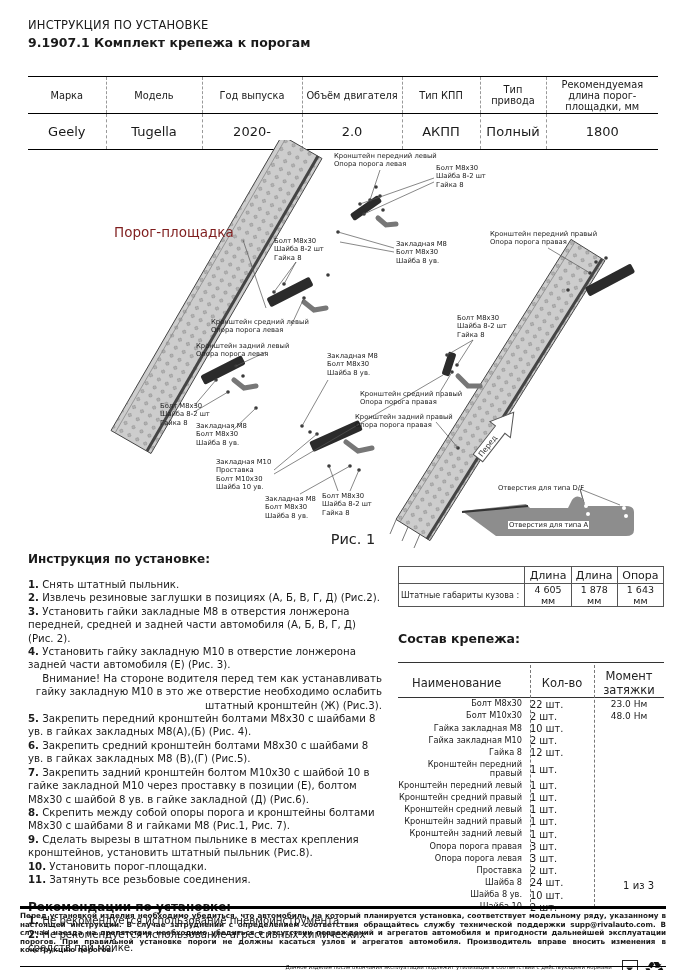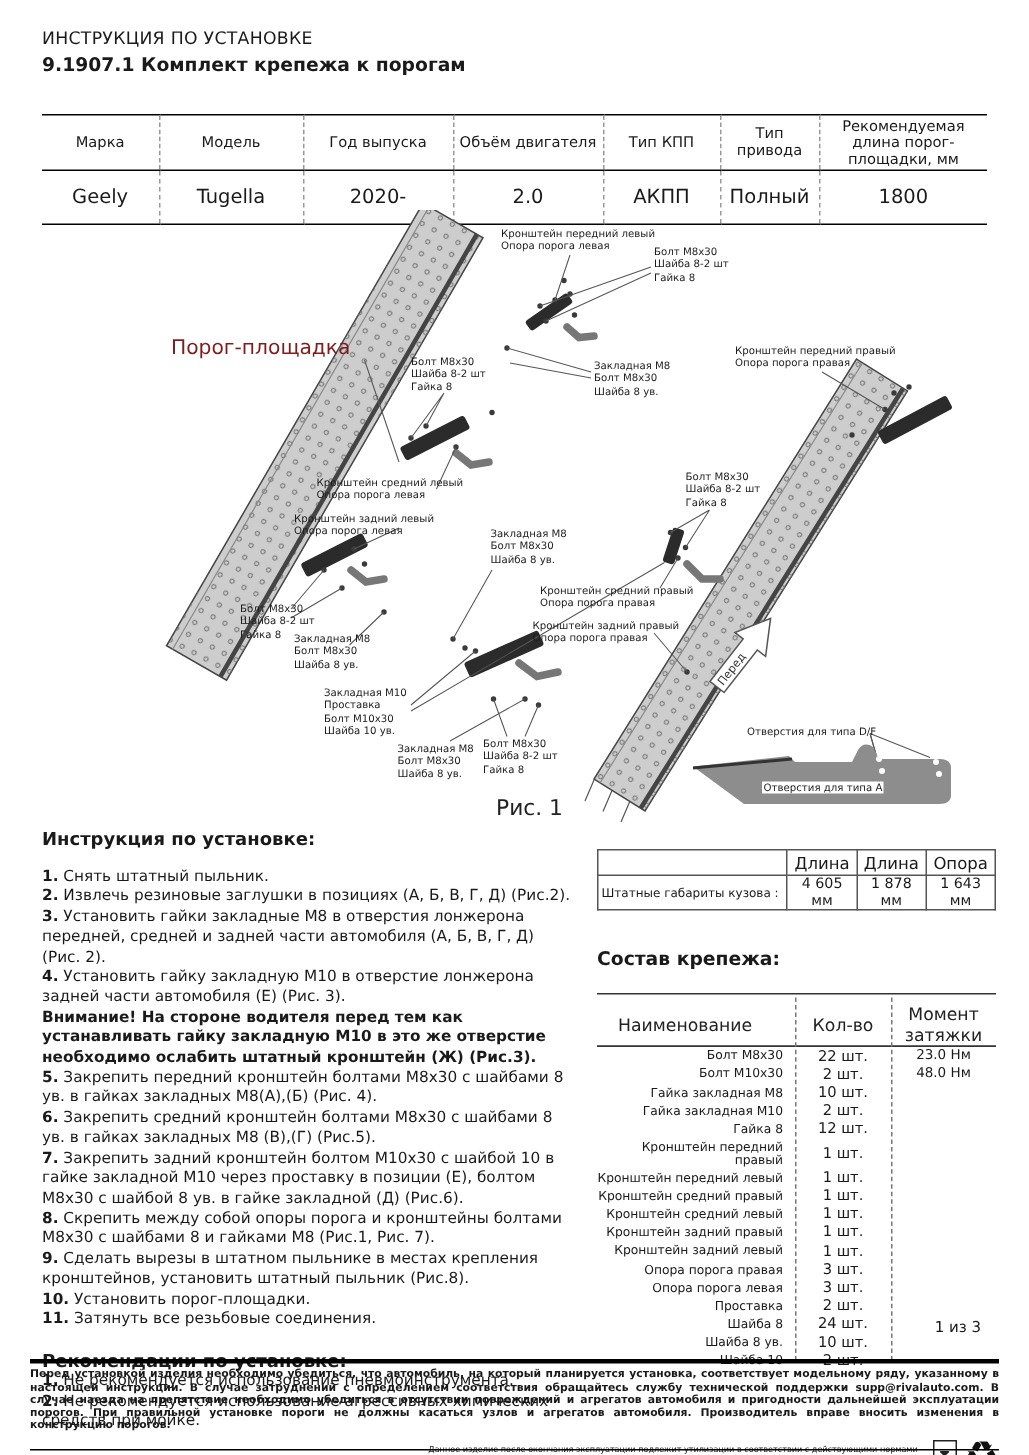--- a/index.html
+++ b/index.html
@@ -20,38 +20,38 @@
   .callout{position:absolute;font-size:6.8px;line-height:8.4px;white-space:pre-line;color:#1c1c1c;}
   .callout.bg{background:#fff;padding:0 1px;}
   .board-label{position:absolute;left:86px;top:84px;font-size:13.5px;color:#7f1d1d;}
   .figcaption{position:absolute;left:0;top:391px;width:100%;text-align:center;font-size:14.5px;color:#222;padding-left:20px;box-sizing:border-box;}
   
   .cols{position:absolute;left:28px;top:552px;width:630px;display:flex;gap:16px;}
   .lcol{width:354px;flex:0 0 354px;}
   .rcol{flex:1;}
   .h-instr{font-size:12px;font-weight:bold;margin-bottom:12px;}
   .step{font-size:10.2px;line-height:13.4px;}
-  .step.bold{font-weight:bold;}
+  .step.bold{font-weight:normal;text-align:right;}
   .h-reco{font-size:12px;font-weight:bold;margin-top:14px;}
   
   table.dims{border-collapse:collapse;margin-top:14px;width:266px;table-layout:fixed;}
   table.dims th,table.dims td{border:1px solid #555;padding:0 2px;}
   table.dims th{font-size:11px;font-weight:normal;height:16px;}
   table.dims td.lbl{font-size:8px;text-align:left;line-height:9px;}
   table.dims td.val{font-size:9.5px;text-align:center;}
   
   .hw-head{font-size:12.5px;font-weight:bold;margin-top:24px;padding-bottom:16px;border-bottom:1.4px solid #333;}
   .hw-wrap{position:relative;margin-top:6px;height:238px;}
   .hw-wrap .vl{position:absolute;top:-4px;bottom:0;border-left:1px dashed #777;}
   table.hw{width:100%;border-collapse:collapse;table-layout:fixed;}
   table.hw th{font-size:11.5px;font-weight:normal;color:#222;border-bottom:1.4px solid #333;height:20px;padding:0;}
   table.hw th.n{text-align:left;padding-left:14px;}
   table.hw td{padding:.6px 0;}
   table.hw td.n{font-size:8.2px;text-align:right;padding-right:8px;line-height:9.6px;}
-  table.hw td.q{font-size:9.8px;text-align:center;margin-left:48px;}
+  table.hw td.q{font-size:9.8px;margin-left:48px;}
   table.hw td.t{font-size:9px;text-align:center;}
   .pagenum{position:absolute;right:32px;top:880px;font-size:10px;}
   
   .footer{position:absolute;left:20px;right:20px;top:906px;border-top:3px solid #000;padding-top:3px;}
   .f-main{font-size:7.2px;line-height:8.6px;font-weight:bold;text-align:justify;}
   .f-row{display:flex;justify-content:flex-end;align-items:center;margin-top:3px;gap:8px;}
   .f-note{width:330px;font-size:5.4px;line-height:7px;color:#222;text-align:center;}
   .f-icons{display:flex;align-items:center;gap:5px;}
   .disposal-box{width:14px;height:20px;border:1.3px solid #222;display:flex;align-items:center;justify-content:center;font-size:11px;color:#222;}
   .recycle{font-size:26px;line-height:26px;color:#111;font-weight:bold;}

